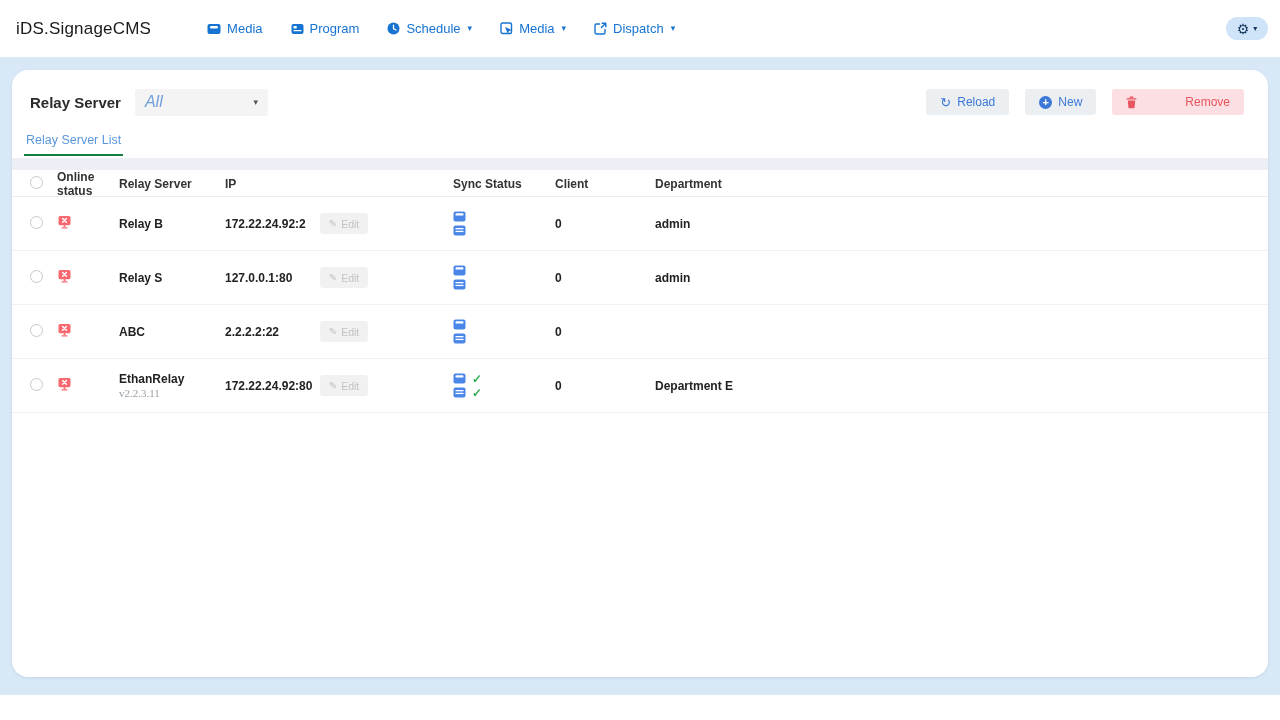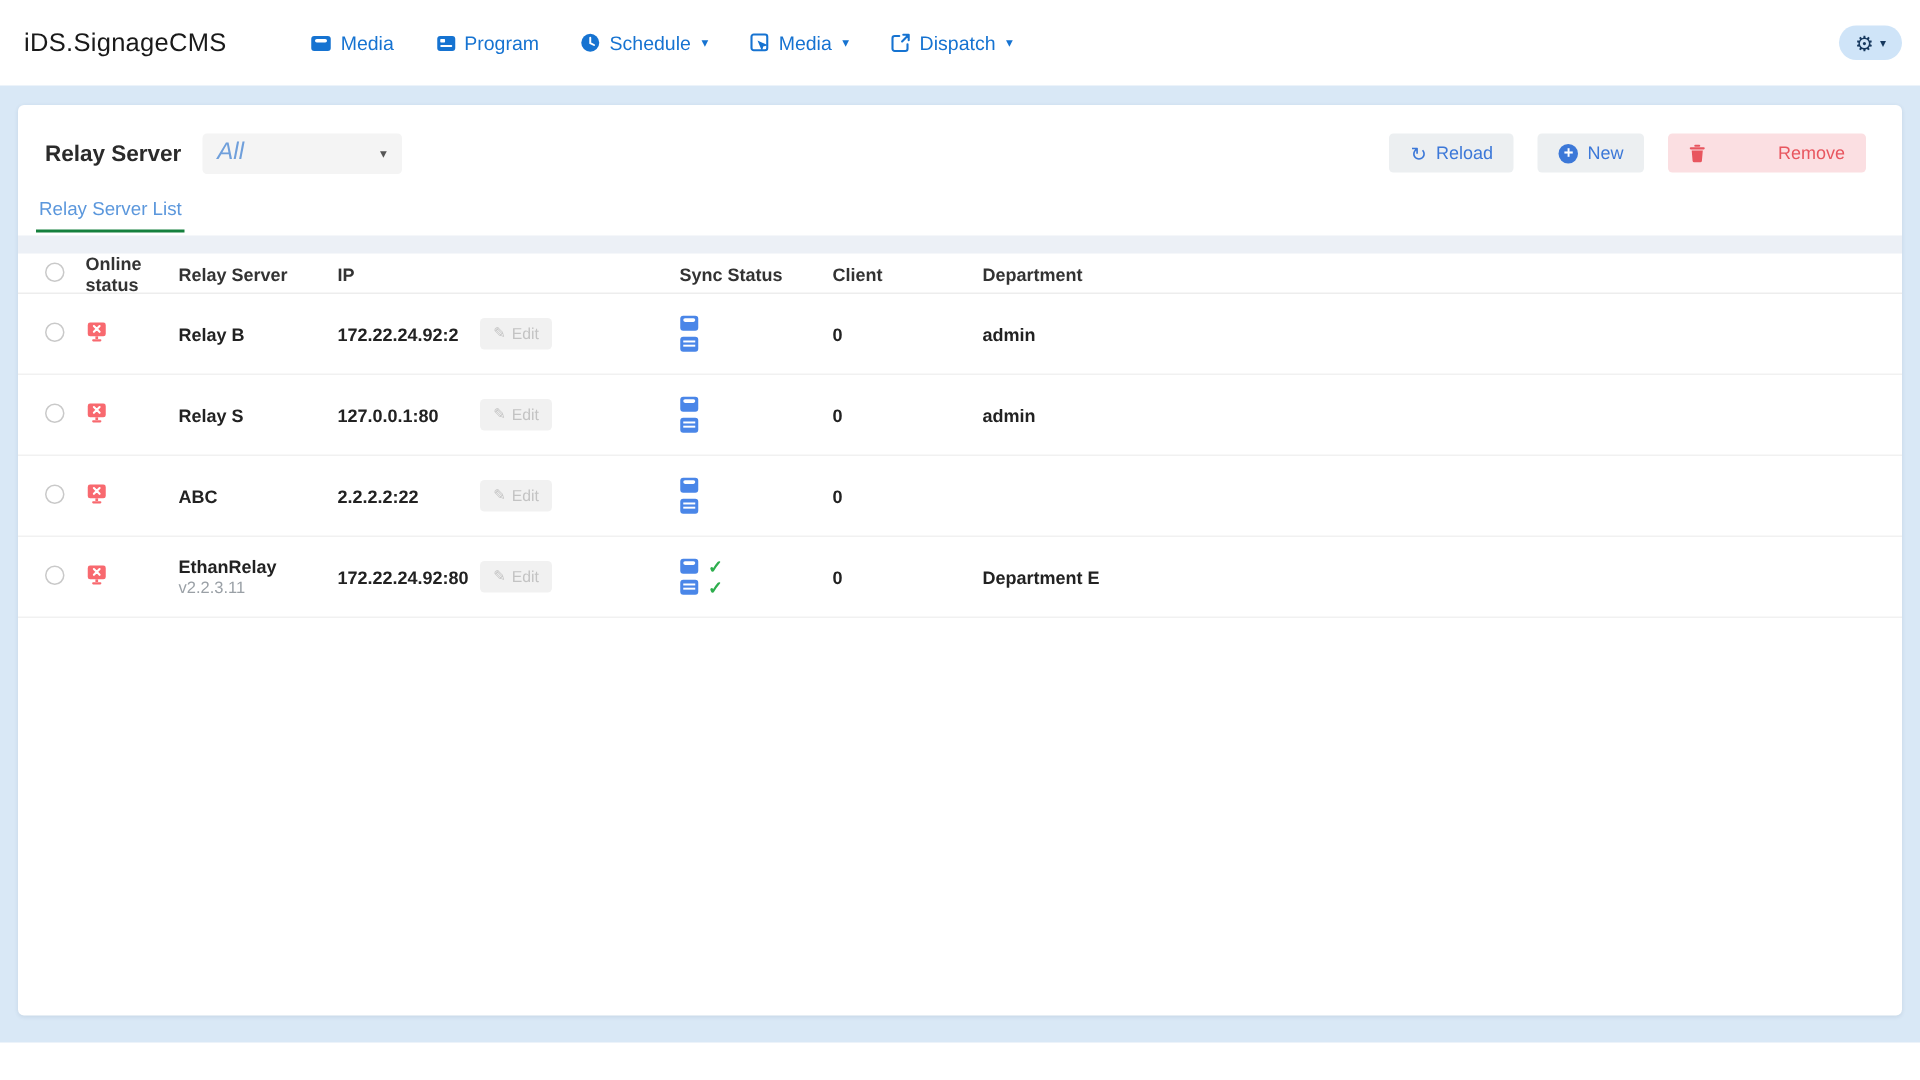--- a/index.html
+++ b/index.html
@@ -39,21 +39,21 @@
     width:42px;height:23px;border-radius:12px;background:#cfe4f8;border:none;
     display:flex;align-items:center;justify-content:center;gap:4px;cursor:pointer;
   }
   .gear-glyph{font-size:14px;line-height:1;color:#16385e;}
   .gear-caret{font-size:8px;color:#16385e;line-height:1;}
   
   .page-bg{position:absolute;top:57px;left:0;width:1280px;height:638px;background:var(--page-bg);}
   
   .panel{
     position:absolute;top:70px;left:12px;width:1256px;height:607px;background:#fff;
-    border-radius:4px;box-shadow:0 1px 3px rgba(30,60,90,.10);
+    border-radius:16px;box-shadow:0 1px 3px rgba(30,60,90,.10);
   }
   .panel-head{
     display:flex;align-items:center;padding:18px 24px 0 18px;height:46px;
   }
   .page-title{font-size:15px;font-weight:700;color:#2b2b2b;white-space:nowrap;}
   .filter-select{
     margin-left:14px;width:133px;height:27px;background:#f4f4f4;border-radius:3px;
     display:flex;align-items:center;padding:0 10px;cursor:pointer;
   }
   .filter-value{font-size:16px;color:#6f9fdb;flex:1;font-style:italic;}
@@ -86,21 +86,21 @@
   .thead{height:27px;border-bottom:1px solid #ededed;}
   .thead .hcell{font-size:12px;font-weight:700;color:#333;}
   .trow{height:54px;border-bottom:1px solid #f1f1f1;}
   .radio{
     width:13px;height:13px;border:1px solid #c9c9c9;border-radius:50%;
     display:inline-block;background:#fff;cursor:pointer;
   }
   .cell{font-size:12px;color:#222;}
   .c-name{display:flex;flex-direction:column;justify-content:center;gap:1px;}
   .rname{font-size:12px;font-weight:700;color:#222;}
-  .rver{font-size:11px;color:#9aa0a6;}
+  .rver{font-size:11px;color:#9aa0a6;font-family:Liberation Serif, serif;}
   .c-ip{font-weight:700;}
   .c-client{font-weight:700;}
   .c-dept{font-weight:700;}
   .edit-btn{
     width:48px;height:21px;border:none;border-radius:3px;background:#f1f1f1;
     color:#c3c3c3;font-size:10.5px;display:flex;align-items:center;justify-content:center;
     gap:4px;cursor:pointer;font-family:inherit;
   }
   .pencil{font-size:10px;color:#c3c3c3;line-height:1;}
   .c-sync{display:flex;flex-direction:column;gap:3px;}

